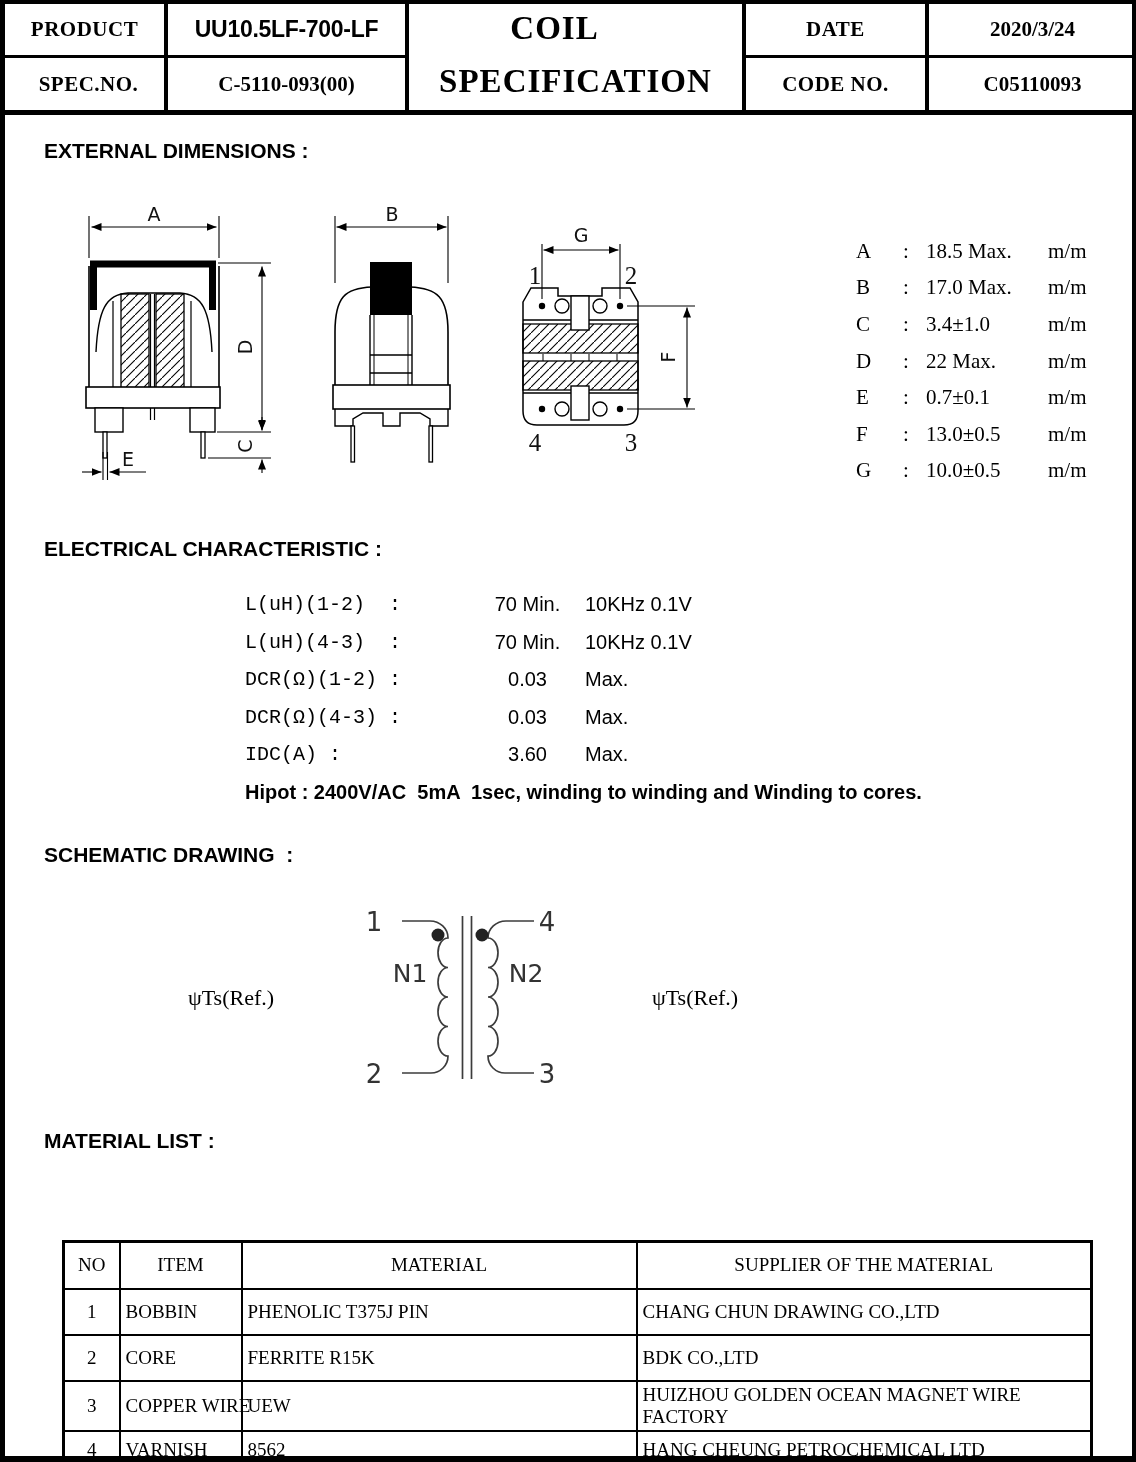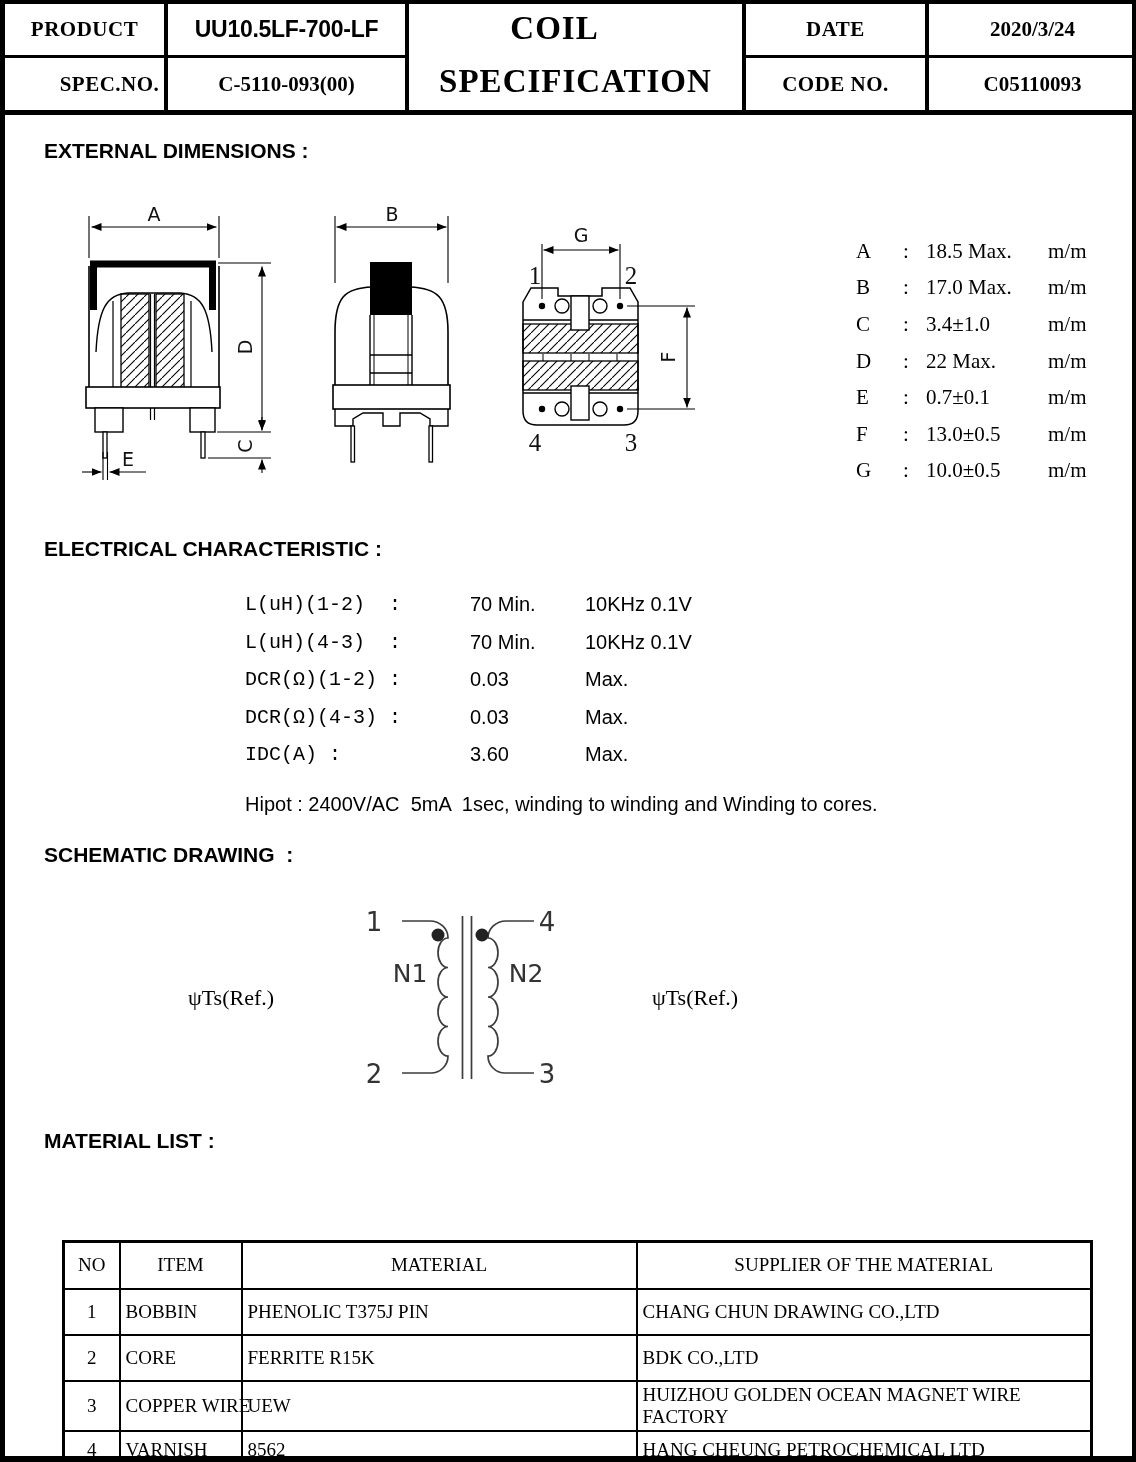--- a/index.html
+++ b/index.html
@@ -21,22 +21,22 @@
   
   .dimlist{position:absolute;left:856px;top:233px;width:238px;}
   .dimrow{display:grid;grid-template-columns:30px 40px 122px auto;height:36.6px;
           align-items:center;font-size:21px;}
   .dimrow .c{text-align:center;}
 
   
   .elec{position:absolute;left:245px;top:586px;font-family:"Liberation Sans",sans-serif;font-size:20px;}
   .erow{height:37.5px;display:flex;align-items:center;white-space:pre;}
   .erow .p{display:inline-block;width:225px;font-family:Liberation Mono, monospace;}
-  .erow .v{display:inline-block;width:115px;}
-  .hipot{margin-top:12px;white-space:pre;height:37.5px;display:flex;align-items:center;}
+  .erow .v{display:inline-block;width:115px;text-align:center;}
+  .hipot{margin-top:0;white-space:pre;height:37.5px;display:flex;align-items:center;font-weight:bold;}
 
   .psi{position:absolute;font-size:22px;width:130px;text-align:center;}
 
   
   .mat{position:absolute;left:62px;top:1196px;border-collapse:collapse;table-layout:fixed;width:1028px;
        font-size:19px;margin-top:44px;}
   .mat td,.mat th{border:2px solid #000;padding:1px 5px;vertical-align:middle;font-weight:normal;line-height:1.15;}
   .mat th{text-align:center;}
   .mat{border:3px solid #000;}
   .mat .no{text-align:center;}
@@ -55,21 +55,21 @@
     <div class="hline" style="left:164px;top:0;width:4px;height:114px"></div>
     <div class="hline" style="left:405px;top:0;width:4px;height:114px"></div>
     <div class="hline" style="left:742px;top:0;width:4px;height:114px"></div>
     <div class="hline" style="left:925px;top:0;width:4px;height:114px"></div>
     <div class="hline" style="left:0;top:55px;width:409px;height:3px"></div>
     <div class="hline" style="left:742px;top:55px;width:394px;height:3px"></div>
     <div class="hline" style="left:0;top:110px;width:1136px;height:5px"></div>
 
     <div class="hcell hlabel" style="left:5px;top:4px;width:159px;height:51px">PRODUCT</div>
     <div class="hcell hval-sans" style="left:168px;top:4px;width:237px;height:51px">UU10.5LF-700-LF</div>
-    <div class="hcell hlabel" style="left:23px;top:58px;width:173px;height:52px">SPEC.NO.</div>
+    <div class="hcell hlabel" style="left:2px;top:58px;width:173px;height:52px">SPEC.NO.</div>
     <div class="hcell hval" style="left:168px;top:58px;width:237px;height:52px">C-5110-093(00)</div>
     <div class="hcell htitle" style="left:409px;top:4px;width:291px;height:48px">COIL</div>
     <div class="hcell htitle" style="left:409px;top:56px;width:333px;height:50px">SPECIFICATION</div>
     <div class="hcell hlabel" style="left:746px;top:4px;width:179px;height:51px">DATE</div>
     <div class="hcell hval" style="left:929px;top:4px;width:207px;height:51px">2020/3/24</div>
     <div class="hcell hlabel" style="left:746px;top:58px;width:179px;height:52px">CODE NO.</div>
     <div class="hcell hval" style="left:929px;top:58px;width:207px;height:52px">C05110093</div>
   </div>
 
   <div class="sec" style="left:20px;top:139px">EXTERNAL DIMENSIONS :</div>

